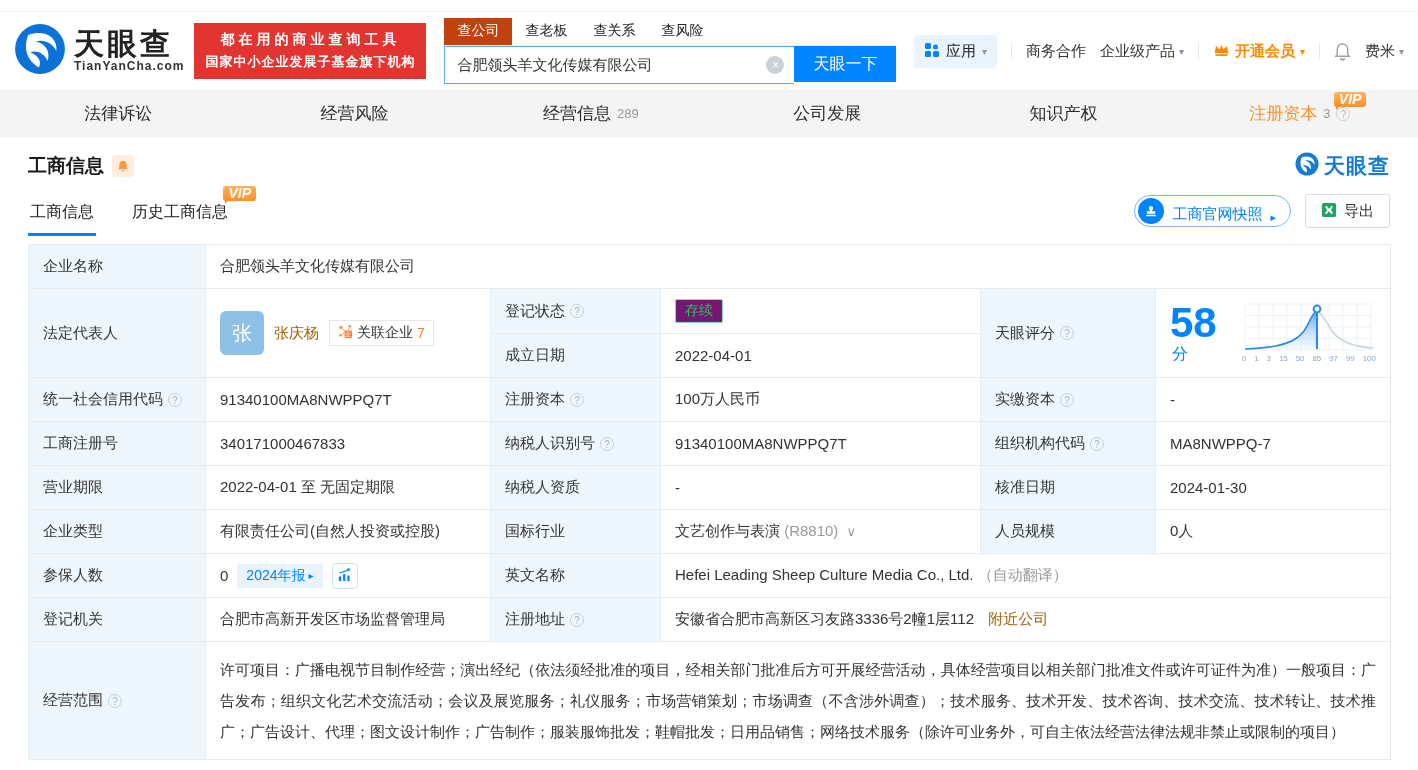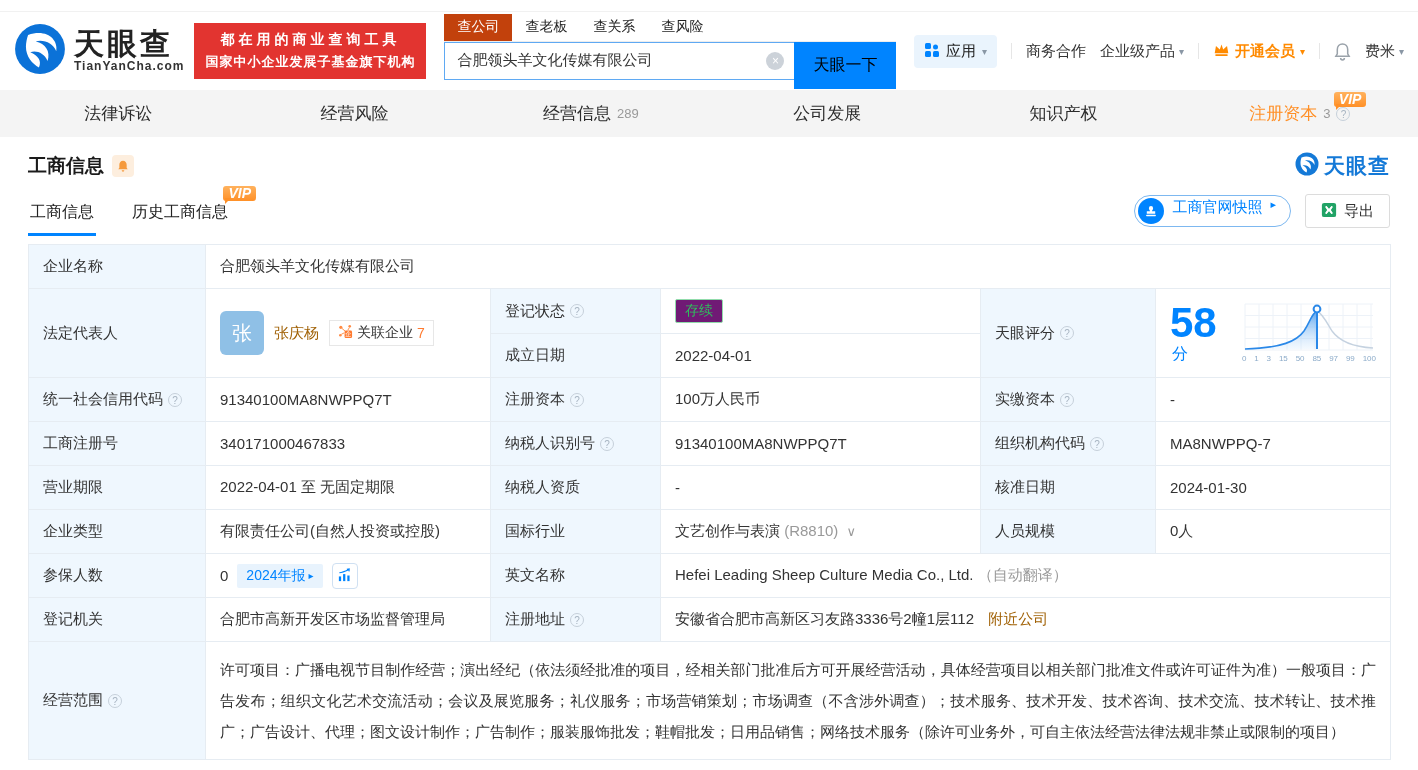--- a/index.html
+++ b/index.html
@@ -19,21 +19,21 @@
   .search-wrap { margin-left:18px; width:452px; }
   .search-tabs { display:flex; border-bottom:1px solid #ededed; }
   .stab { font-size:14px; padding:4px 13px 5px; cursor:pointer; color:#222; }
   .stab.active { background:#c2410c; color:#fff; }
   .search-box { display:flex; margin-top:0; position:relative; }
   .search-box input { flex:1; height:38px; border:1px solid #5fa9f3; border-right:none;
     padding:0 36px 0 12px; font-size:15px; color:#333; outline:none;
     font-family:"Liberation Sans","DejaVu Sans",sans-serif; }
   .clear-btn { position:absolute; right:112px; top:10px; width:18px; height:18px; border-radius:50%;
     background:#ccd2d9; color:#fff; font-size:12px; line-height:18px; text-align:center; cursor:pointer; }
-  .search-btn { width:102px; height:47px; background:#0084ff; color:#000000; border:none;
+  .search-btn { width:102px; height:36px; background:#0084ff; color:#ffffff; border:none;
     font-size:16px; cursor:pointer; font-family:"Liberation Sans","DejaVu Sans",sans-serif; }
   .top-menu { margin-left:auto; display:flex; align-items:center; gap:14px; font-size:15px; white-space:nowrap; }
   .apps-btn { display:flex; align-items:center; gap:6px; background:#eaf4fd; border-radius:4px;
     padding:7px 10px; cursor:pointer; color:#222; }
   .caret { font-size:10px; color:#8a97a5; }
   .menu-sep { width:1px; height:16px; background:#e6e6e6; }
   .menu-link { cursor:pointer; color:#333; display:flex; align-items:center; gap:4px; }
   .vip-link { color:#ff8a00; font-weight:bold; display:flex; align-items:center; gap:5px; cursor:pointer; }
   .vip-link .caret { color:#ff8a00; }
   .bell-btn { cursor:pointer; display:flex; }
@@ -62,21 +62,21 @@
   .watermark { margin-left:auto; display:flex; align-items:center; gap:5px; }
   .watermark .wm-txt { font-size:21px; font-weight:bold; color:#1479d7; letter-spacing:1px; }
 
   
   .subtab-row { display:flex; align-items:flex-end; padding:0 28px; height:52px; }
   .subtab { font-size:16px; color:#222; padding:14px 2px 13px; cursor:pointer; position:relative; }
   .subtab.active { border-bottom:3px solid #0084ff; padding-bottom:10px; }
   .subtab.history { margin-left:34px; }
   .subtab .vip-badge { position:absolute; top:-2px; right:-26px; }
   .actions { margin-left:auto; display:flex; align-items:center; gap:14px; padding-bottom:8px; }
-  .snap-btn { display:flex; align-items:flex-start; gap:8px; border:1px solid #7db8f0; border-radius:17px;
+  .snap-btn { display:flex; align-items:flex-end; gap:8px; border:1px solid #7db8f0; border-radius:17px;
     height:32px; padding:2px 14px 2px 3px; color:#0084ff; font-size:15px; background:#fff; cursor:pointer; }
   .snap-ic { width:26px; height:26px; border-radius:50%; background:#0084ff; display:flex;
     align-items:center; justify-content:center; }
   .snap-btn .arrow { font-size:11px; }
   .export-btn { display:flex; align-items:center; gap:7px; border:1px solid #dcdcdc; border-radius:3px;
     height:34px; padding:0 15px; background:#fff; font-size:15px; color:#333; cursor:pointer; }
 
   
   table.info { border-collapse:collapse; margin:8px 28px 0; width:1362px; table-layout:fixed; }
   .info td { border:1px solid #e6ecf2; font-size:15px; color:#333; padding:0 14px; height:44px; }

